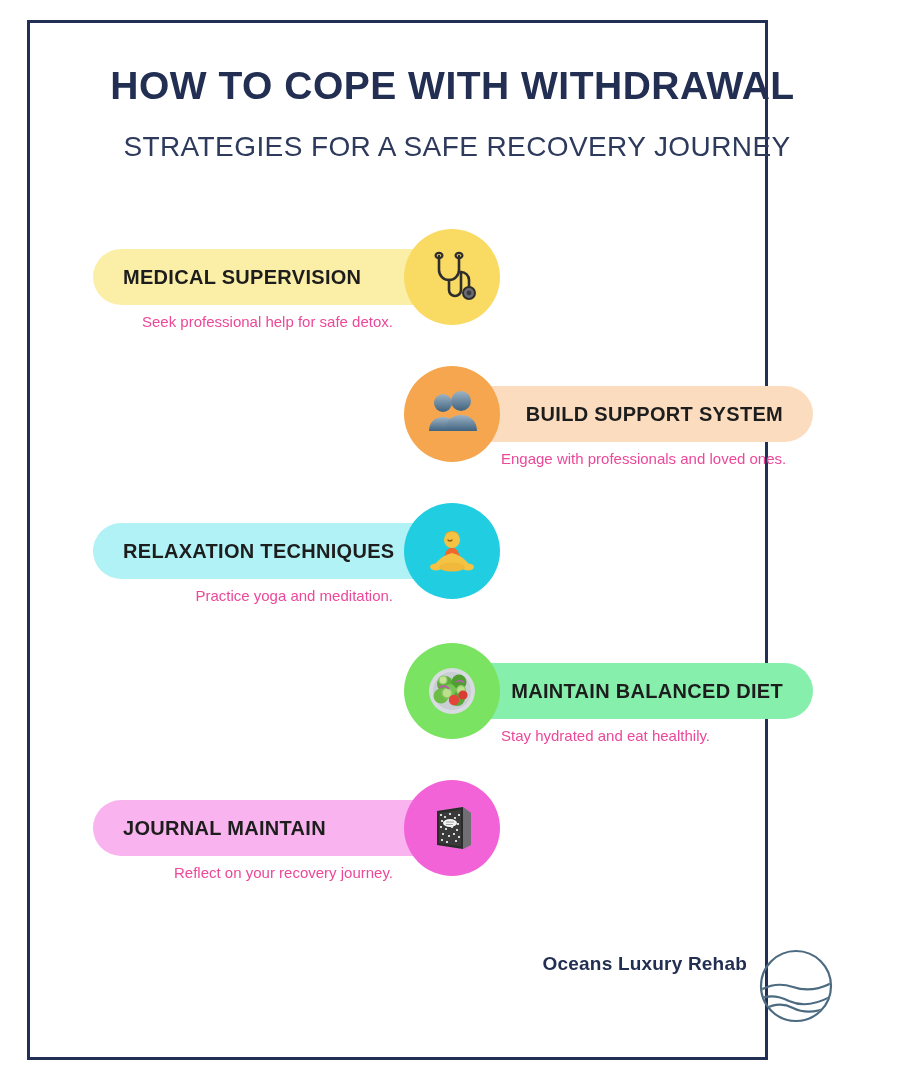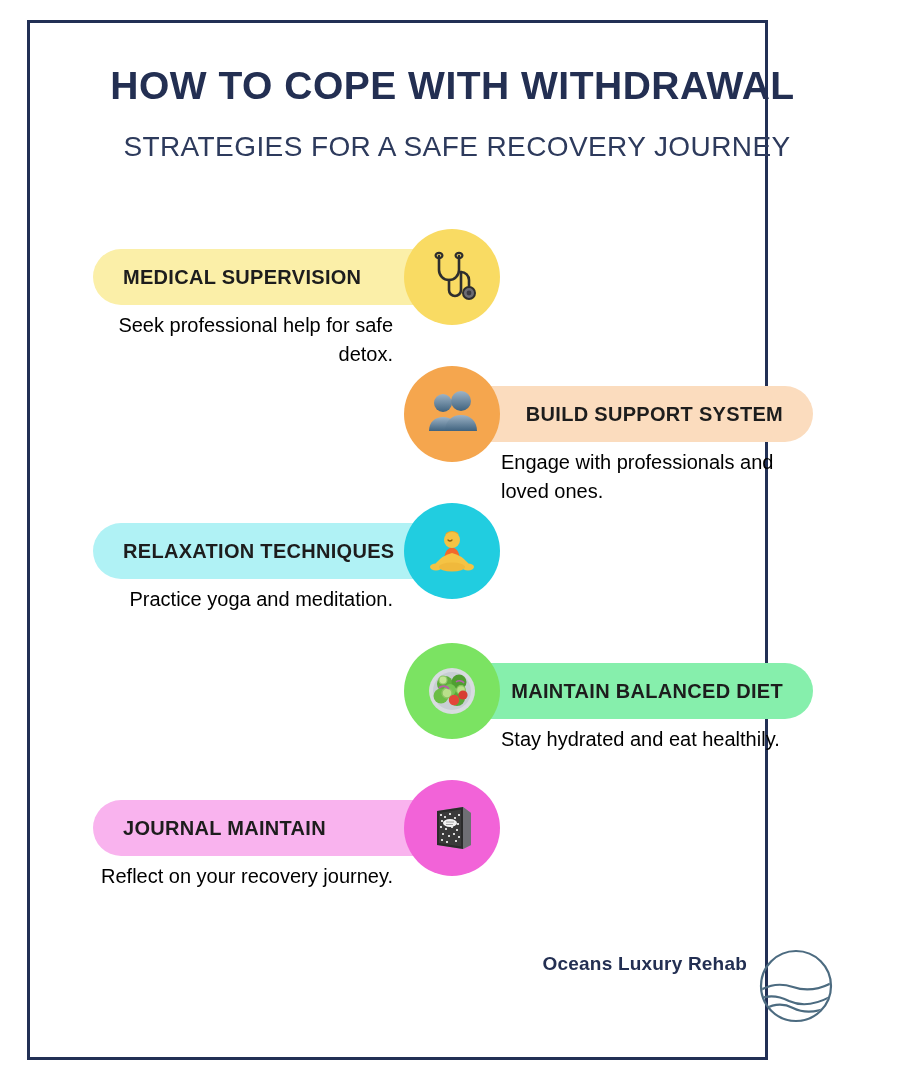--- a/index.html
+++ b/index.html
@@ -121,23 +121,23 @@
     align-items: center;
     justify-content: center;
     overflow: hidden;
   }
   .circle svg { display: block; }
 
   
   .desc {
     position: absolute;
     top: 84px;
-    font-size: 20px;
+    font-size: 15px;
     line-height: 1.45;
-    color: #000000;
+    color: #ec4899;
     white-space: pre-line;
   }
   .step.left .desc {
     left: 63px;
     width: 300px;
     text-align: right;
   }
   .step.right .desc {
     left: 471px;
     width: 320px;

